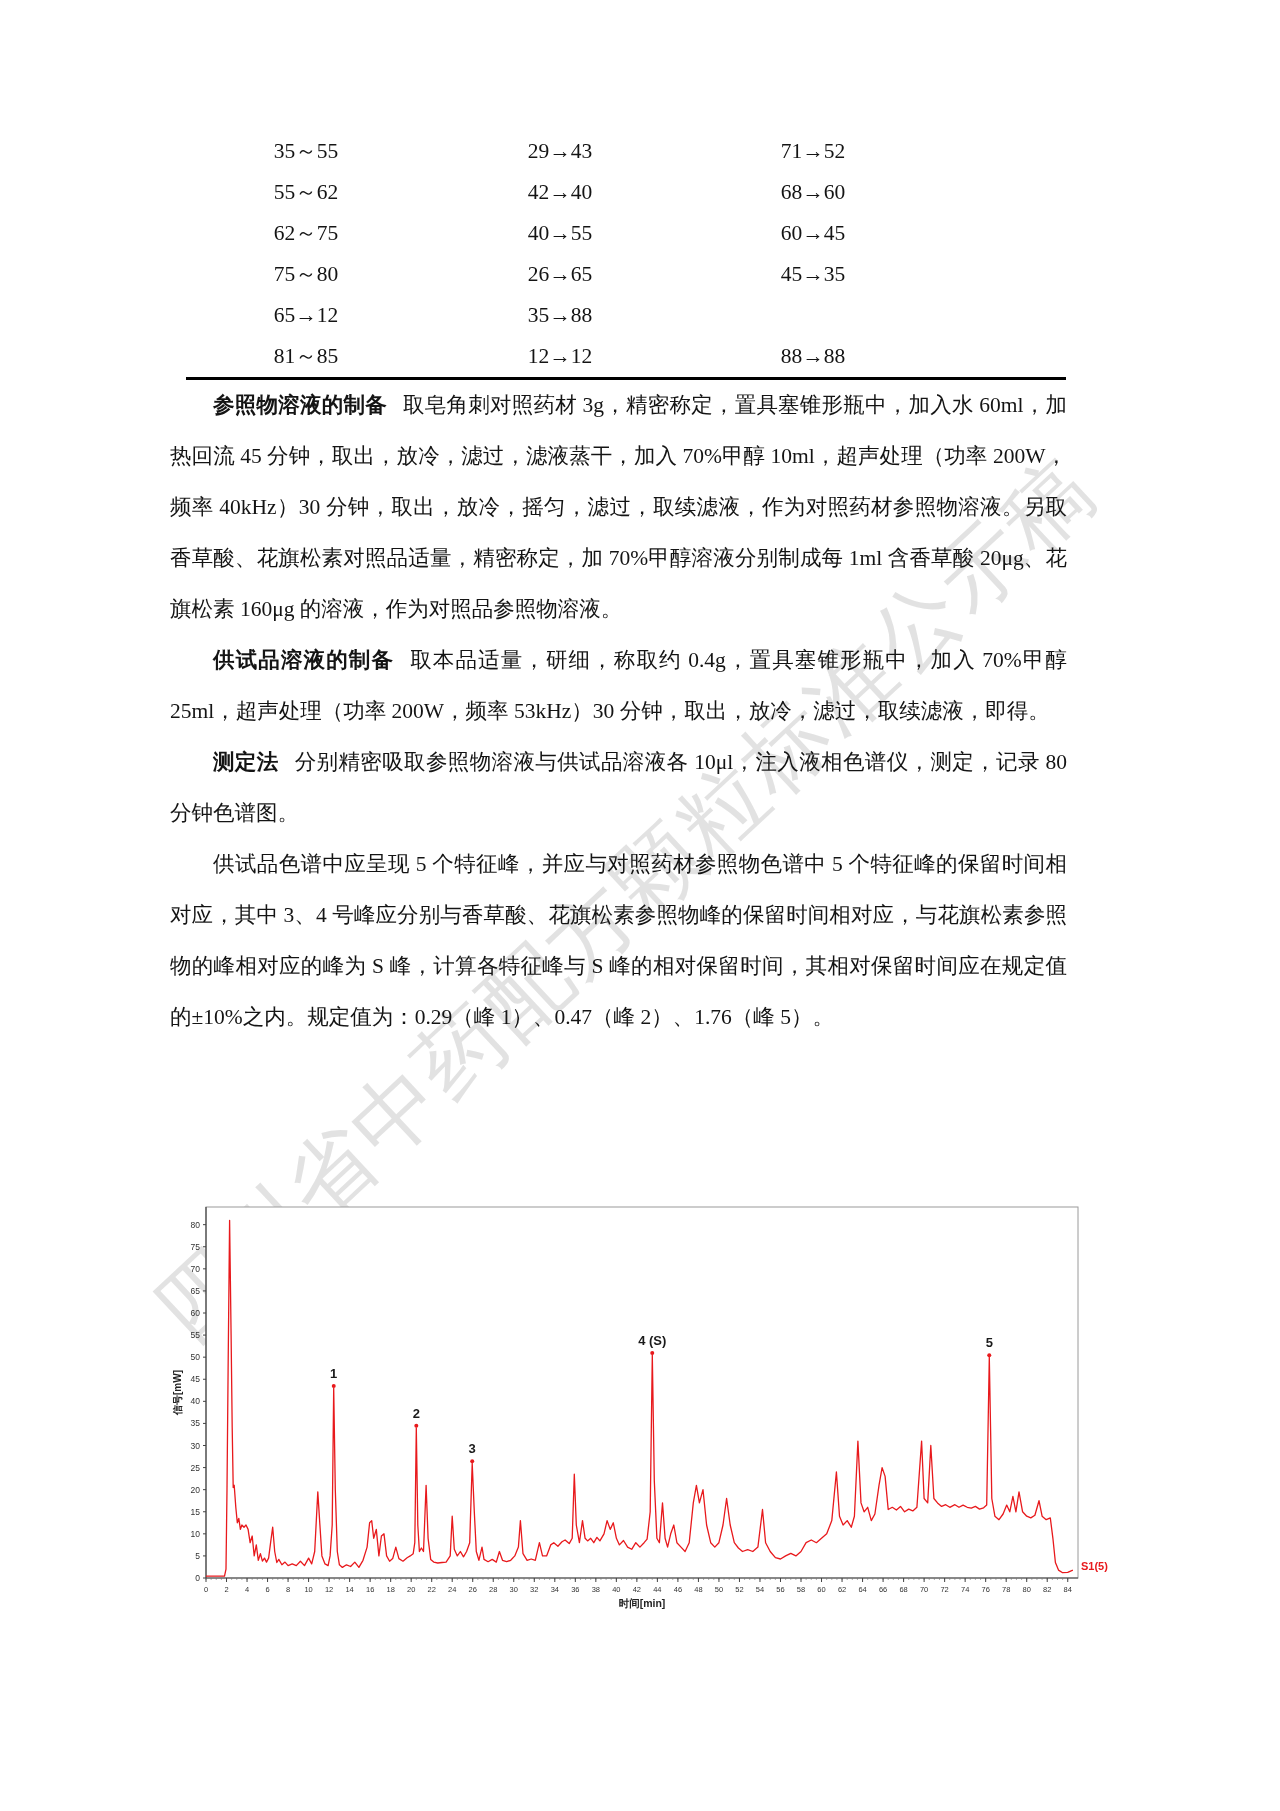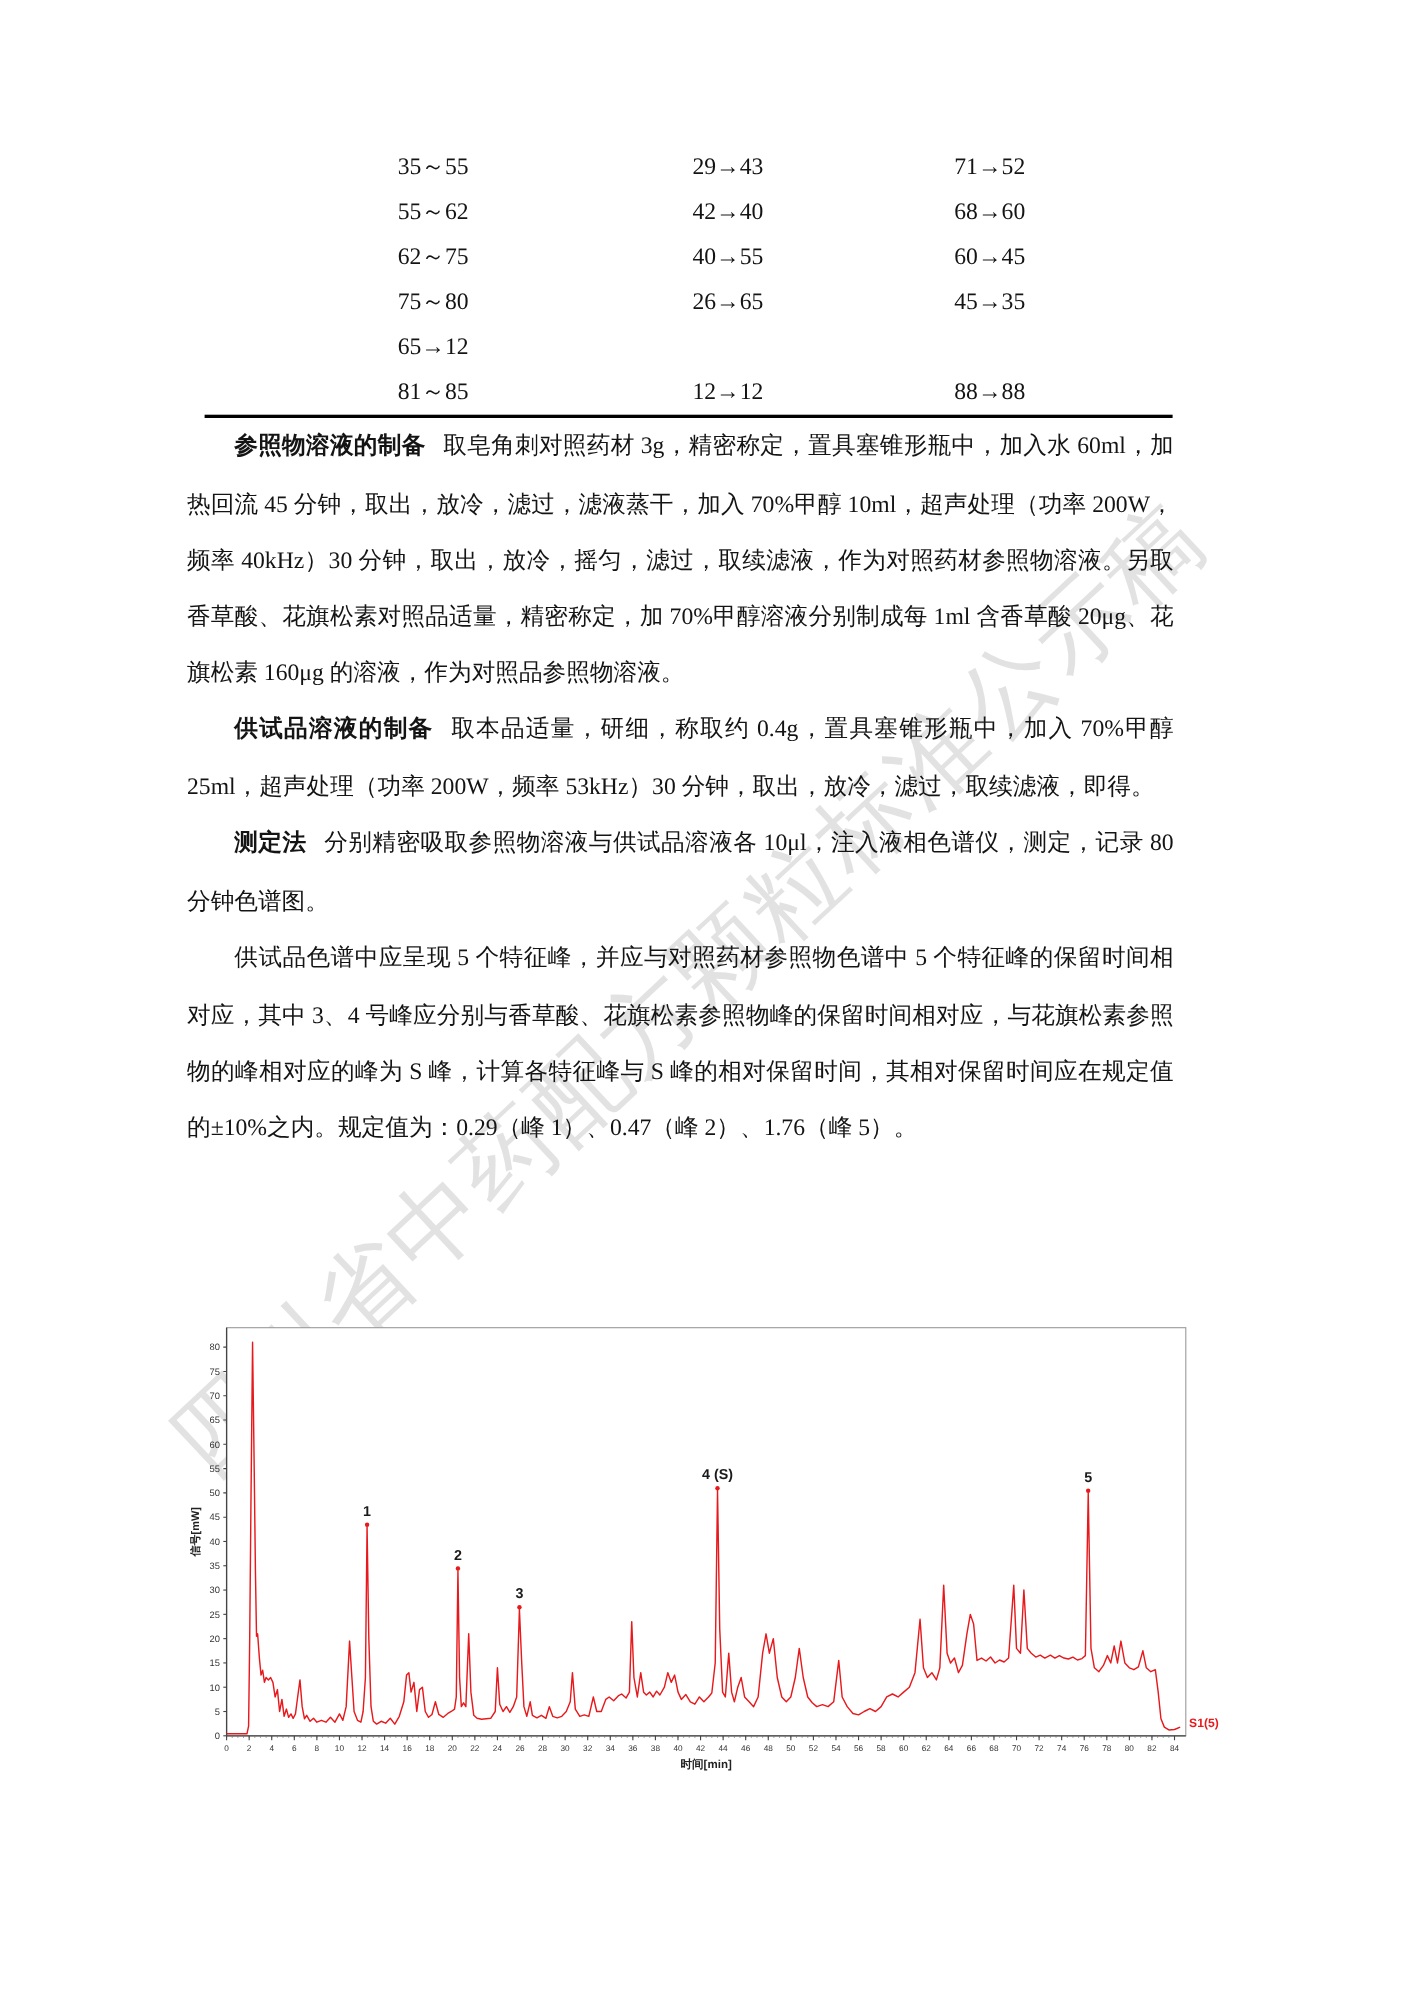--- a/index.html
+++ b/index.html
@@ -29,31 +29,31 @@
   .grad-table{
     position:absolute;left:186px;top:131px;width:880px;
     border-bottom:3px solid #000000;
     font-size:21.5px;
   }
   .grad-row{
     display:grid;
     grid-template-columns:240px 268px 238px 1fr;
     height:41px;line-height:41px;
   }
-  .grad-cell{text-align:right;}
+  .grad-cell{text-align:center;}
   
   .textblock{
     position:absolute;left:170px;top:380px;width:897px;
     font-size:21.5px;line-height:51px;
     text-align:justify;
   }
   .para{margin:0;text-indent:43px;}
   .para-heading{
     font-weight:bold;
-    font-family:Liberation Mono, monospace;
+    font-family:Liberation Serif, serif;
     margin-right:0.75em;
   }
   .para-heading:empty{margin-right:0;}
   
   .chartblock{position:absolute;left:170px;top:1195px;width:945px;height:425px;}
   .chartblock svg{display:block;}
   svg text{font-family:"Liberation Sans","DejaVu Sans",sans-serif;}
 </style>
 </head>
 <body>
@@ -84,20 +84,21 @@
         <span></span>
       </div>
       <div class="grad-row">
         <span class="grad-cell">75～80</span>
         <span class="grad-cell">26→65</span>
         <span class="grad-cell">45→35</span>
         <span></span>
       </div>
       <div class="grad-row">
         <span class="grad-cell">65→12</span>
+        <span class="grad-cell">35→88</span>
         <span></span>
       </div>
       <div class="grad-row">
         <span class="grad-cell">81～85</span>
         <span class="grad-cell">12→12</span>
         <span class="grad-cell">88→88</span>
         <span></span>
       </div>
     </div>
 

